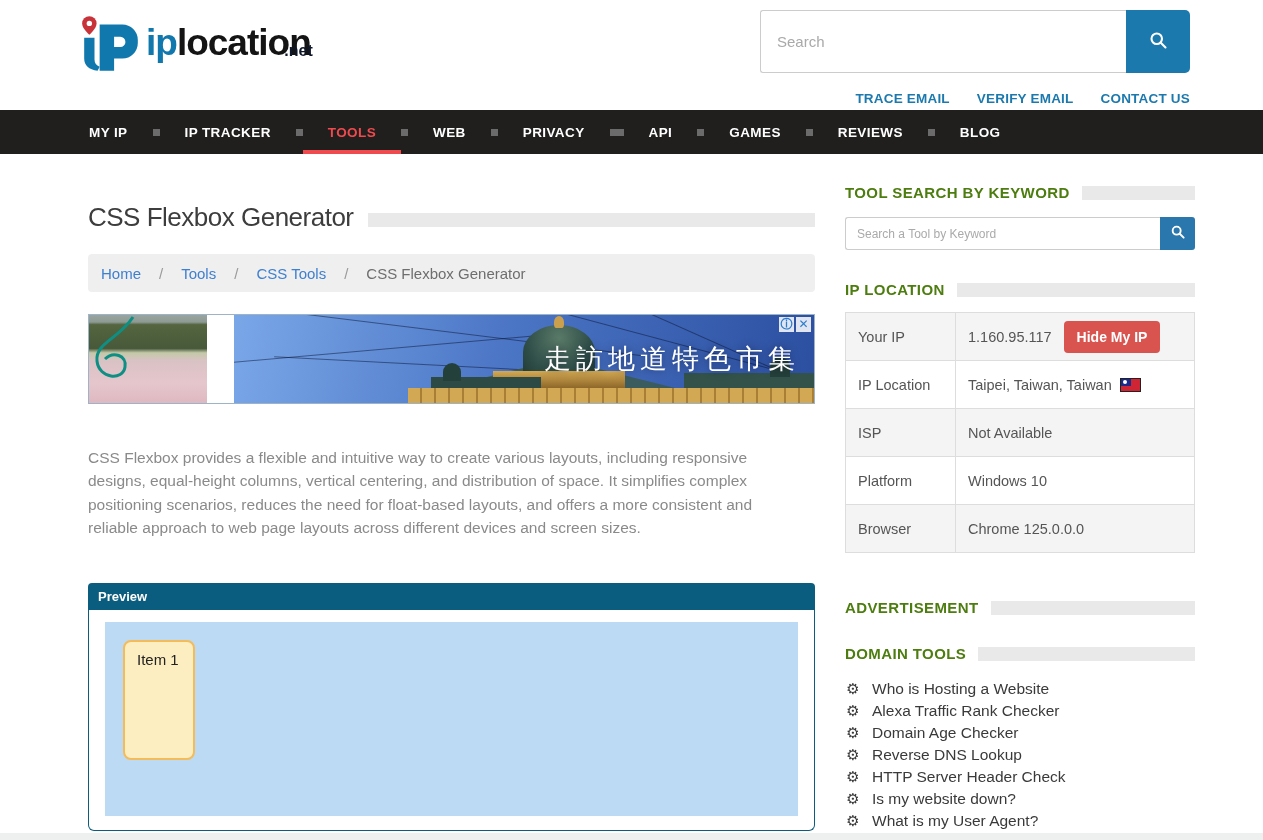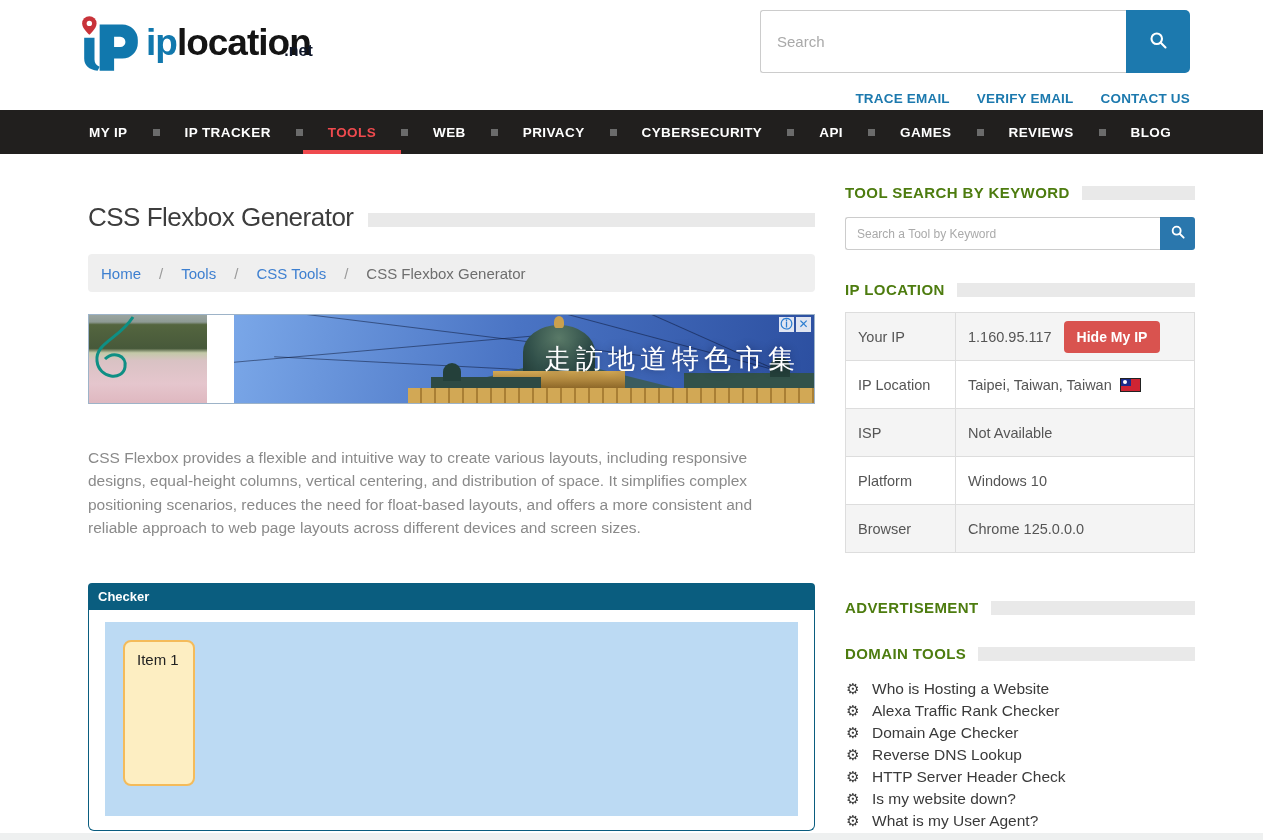--- a/index.html
+++ b/index.html
@@ -103,21 +103,21 @@
     color: #8a8a8a; }
 
   
   .preview-panel { margin-top: 44px; }
   .preview-header { height: 27px; background: #0a5d7f; border-radius: 4px 4px 0 0; color: #fff;
     font-weight: bold; font-size: 13px; display: flex; align-items: center; padding: 0 10px; }
   .preview-body { border: 1px solid #0a5d7f; border-top: none; border-radius: 0 0 6px 6px;
     background: #fff; padding: 12px 16px 14px; }
   .flex-container { height: 194px; background: #bcdaf3; padding: 18px; display: flex;
     align-items: flex-start; }
-  .flex-item { width: 72px; height: 146px; background: #fdeec2; border: 2px solid #f4bb5a;
+  .flex-item { width: 72px; height: 120px; background: #fdeec2; border: 2px solid #f4bb5a;
     border-radius: 8px; padding: 9px 0 8px 12px; font-size: 15px; color: #222; }
 
   
   .side-heading { display: flex; align-items: center; font-size: 15px; font-weight: 600;
     color: #4d7c0f; letter-spacing: .4px; white-space: nowrap; }
   .side-heading .bar { flex: 1; height: 14px; background: #e9e9e9; margin-left: 12px; }
   .tool-search { display: flex; margin-top: 16px; height: 33px; }
   .tool-search input { flex: 1; border: 1px solid #ccc; border-right: none;
     border-radius: 3px 0 0 3px; padding: 0 11px; font-size: 12px; color: #555; outline: none;
     font-family: inherit; }
@@ -189,21 +189,20 @@
   <a class="nav-item">MY IP</a>
   <span class="nav-sep"></span>
   <a class="nav-item">IP TRACKER</a>
   <span class="nav-sep"></span>
   <a class="nav-item active">TOOLS</a>
   <span class="nav-sep"></span>
   <a class="nav-item">WEB</a>
   <span class="nav-sep"></span>
   <a class="nav-item">PRIVACY</a>
   <span class="nav-sep"></span>
-  <a class="nav-item">CYBERSECURITY</a>
   <span class="nav-sep"></span>
   <a class="nav-item">API</a>
   <span class="nav-sep"></span>
   <a class="nav-item">GAMES</a>
   <span class="nav-sep"></span>
   <a class="nav-item">REVIEWS</a>
   <span class="nav-sep"></span>
   <a class="nav-item">BLOG</a>
 </nav>
 
@@ -250,21 +249,21 @@
           <span class="ad-badge">ⓘ</span>
           <span class="ad-badge">✕</span>
         </div>
       </div>
     </div>
 
     <p class="description">CSS Flexbox provides a flexible and intuitive way to create various layouts, including responsive designs, equal-height columns, vertical centering, and distribution of space. It simplifies complex positioning scenarios, reduces the need for float-based layouts, and offers a more consistent and reliable approach to web page layouts across different devices and screen sizes.</p>
 
     <div class="preview-panel">
       <div class="preview-header">
-        <span>Checker</span>
+        <span>Preview</span>
       </div>
       <div class="preview-body">
         <div class="flex-container">
           <div class="flex-item">Item 1</div>
         </div>
       </div>
     </div>
   </main>
 
   <aside class="sidebar">

